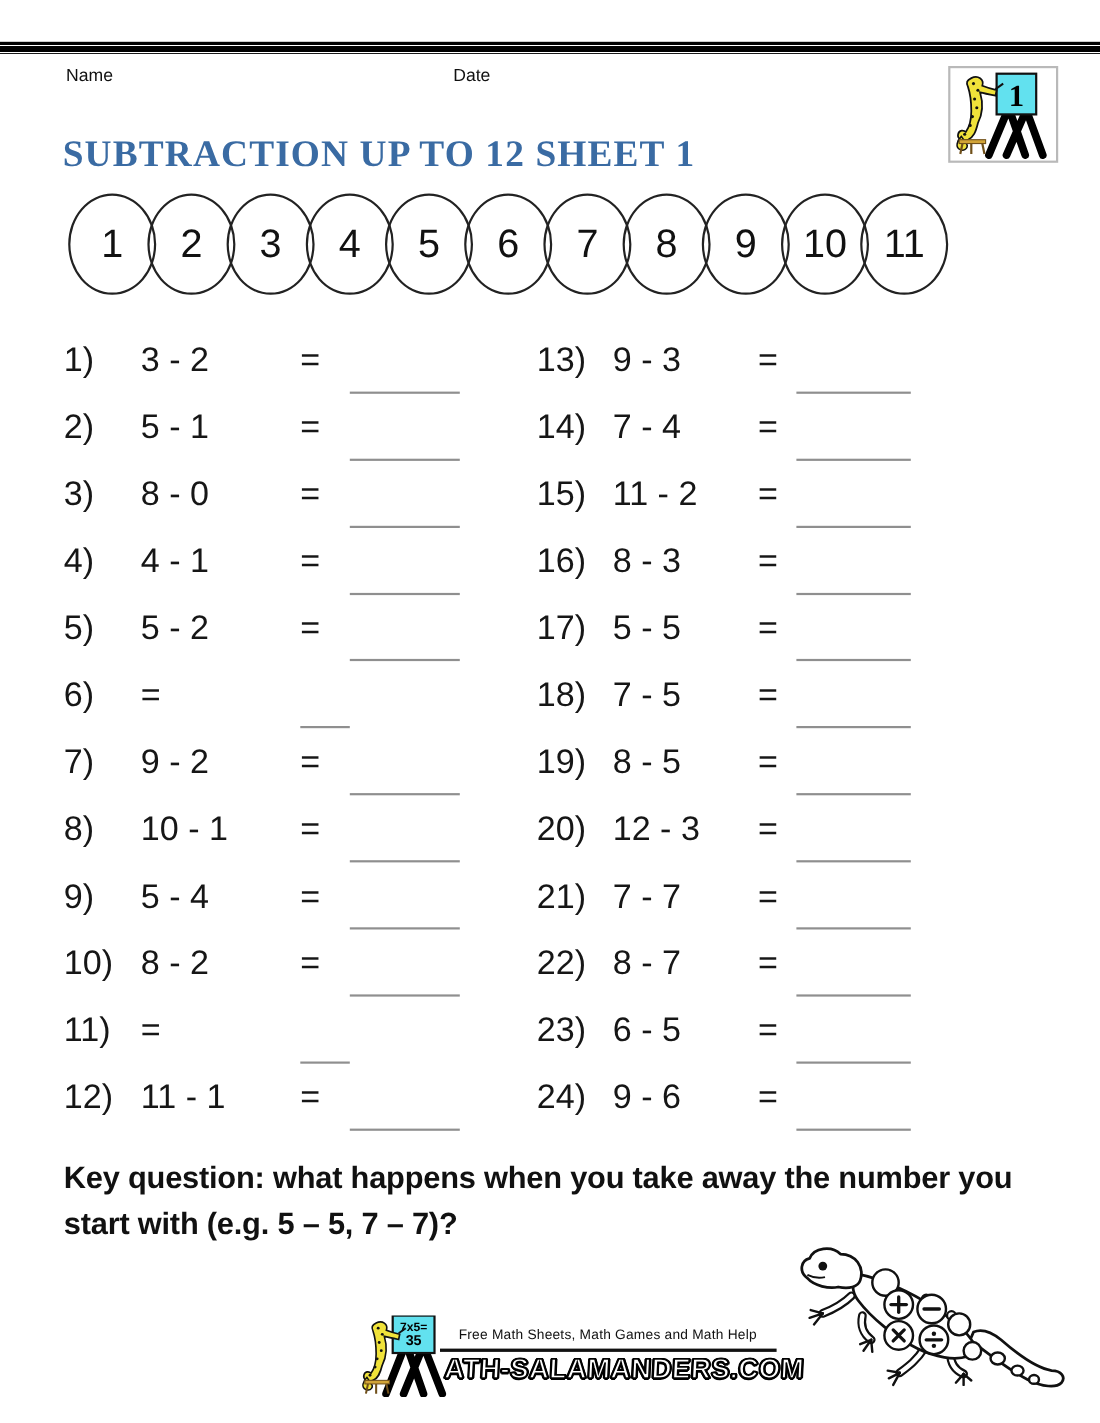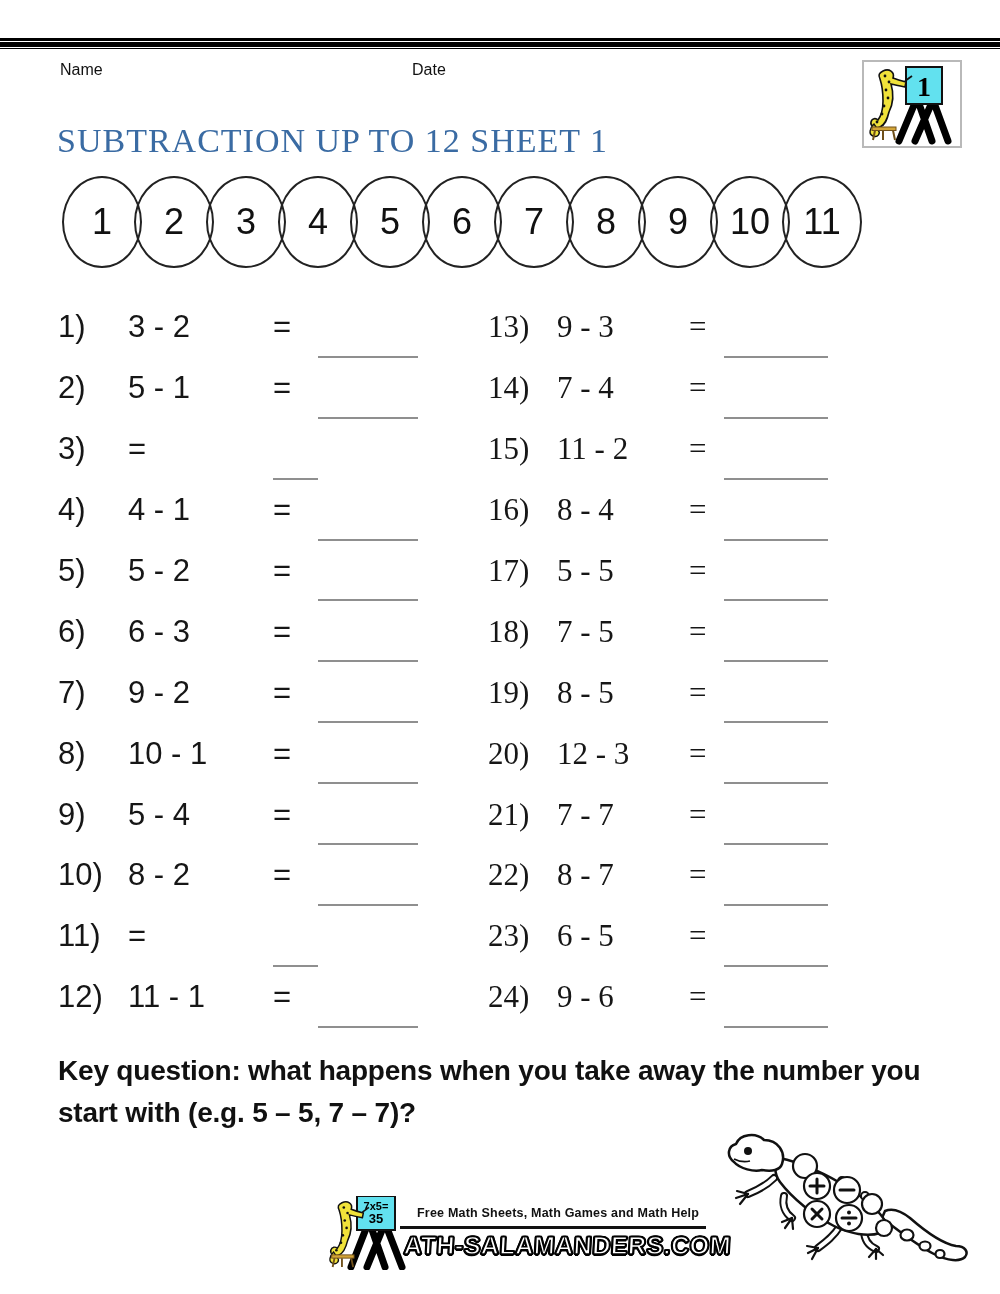--- a/index.html
+++ b/index.html
@@ -10,44 +10,44 @@
     background:linear-gradient(to bottom,#000 0 27%,#fff 27% 36%,#000 36% 82%,#fff 82% 91%,#000 91% 100%);}
 
   .hdr-label{position:absolute;top:61px;font-size:16px;color:#111;}
   .name-label{left:60px;}
   .date-label{left:412px;}
 
   .logo-badge{position:absolute;left:862px;top:60px;width:100px;height:88px;
     border:2px solid #b9b9b9;box-sizing:border-box;background:#fff;}
 
   .title{position:absolute;left:57px;top:122px;margin:0;
-    font-family:"Liberation Serif",serif;font-weight:400;
+    font-family:"Liberation Serif",serif;font-weight:700;
     font-size:34px;color:#3a6ba3;letter-spacing:1px;white-space:nowrap;}
 
   .number-track{position:absolute;left:62px;top:176px;display:flex;}
   .num-circle{width:80px;height:92px;border:2.5px solid #222;border-radius:50%;
     box-sizing:border-box;display:flex;align-items:center;justify-content:center;
     font-size:36px;color:#111;background:transparent;flex:0 0 auto;}
   .num-circle + .num-circle{margin-left:-8px;}
 
   .col{position:absolute;top:297px;display:flex;flex-direction:column;}
   .col-left{left:58px;}
   .col-right{left:488px;}
   .p-row{display:grid;height:60.9px;align-items:center;font-size:31px;color:#161616;}
   .col-left  .p-row{grid-template-columns:70px 145px 45px 100px;}
-  .col-right .p-row{grid-template-columns:69px 132px 35px 104px;font-family:Liberation Serif, serif;}
+  .col-right .p-row{grid-template-columns:69px 132px 35px 104px;}
   .p-num,.p-expr,.p-eq{white-space:nowrap;}
   .p-line{align-self:end;height:2px;width:100%;border-bottom:2px solid #8f8f8f;box-sizing:border-box;}
 
   .key-question{position:absolute;left:58px;top:1050px;font-size:28px;line-height:42px;
     color:#111;letter-spacing:-0.2px;}
   .kq-line{display:block;font-weight:bold;}
 
   .footer-logo{position:absolute;left:328px;top:1196px;}
-  .footer-tagline{position:absolute;left:417px;top:1206px;font-size:12.5px;font-weight:bold;
+  .footer-tagline{position:absolute;left:417px;top:1206px;font-size:12.5px;font-weight:normal;
     color:#111;letter-spacing:0.2px;white-space:nowrap;}
   .footer-underline{position:absolute;left:400px;top:1226px;width:306px;height:3px;background:#111;}
   .site-name{position:absolute;left:404px;top:1231px;font-size:25px;font-weight:bold;
     letter-spacing:0.5px;color:#fff;white-space:nowrap;transform:skewX(-3deg);
     -webkit-text-stroke:1.4px #000;
     text-shadow:1.5px 0 #000,-1.5px 0 #000,0 1.5px #000,0 -1.5px #000,
                 1px 1px #000,-1px -1px #000,1px -1px #000,-1px 1px #000;}
 
   .gecko{position:absolute;left:722px;top:1122px;}
 </style>
@@ -150,41 +150,41 @@
 
   <div class="p-row">
     <span class="p-num">2)</span>
     <span class="p-expr">5 - 1</span>
     <span class="p-eq">=</span>
     <span class="p-line"></span>
   </div>
 
   <div class="p-row">
     <span class="p-num">3)</span>
+    <span class="p-expr">8 - 0</span>
     <span class="p-eq">=</span>
     <span class="p-line"></span>
   </div>
 
   <div class="p-row">
     <span class="p-num">4)</span>
     <span class="p-expr">4 - 1</span>
     <span class="p-eq">=</span>
     <span class="p-line"></span>
   </div>
 
   <div class="p-row">
     <span class="p-num">5)</span>
     <span class="p-expr">5 - 2</span>
     <span class="p-eq">=</span>
     <span class="p-line"></span>
   </div>
 
   <div class="p-row">
     <span class="p-num">6)</span>
-    <span class="p-expr">6 - 3</span>
     <span class="p-eq">=</span>
     <span class="p-line"></span>
   </div>
 
   <div class="p-row">
     <span class="p-num">7)</span>
     <span class="p-expr">9 - 2</span>
     <span class="p-eq">=</span>
     <span class="p-line"></span>
   </div>
@@ -240,21 +240,21 @@
 
   <div class="p-row">
     <span class="p-num">15)</span>
     <span class="p-expr">11 - 2</span>
     <span class="p-eq">=</span>
     <span class="p-line"></span>
   </div>
 
   <div class="p-row">
     <span class="p-num">16)</span>
-    <span class="p-expr">8 - 4</span>
+    <span class="p-expr">8 - 3</span>
     <span class="p-eq">=</span>
     <span class="p-line"></span>
   </div>
 
   <div class="p-row">
     <span class="p-num">17)</span>
     <span class="p-expr">5 - 5</span>
     <span class="p-eq">=</span>
     <span class="p-line"></span>
   </div>

